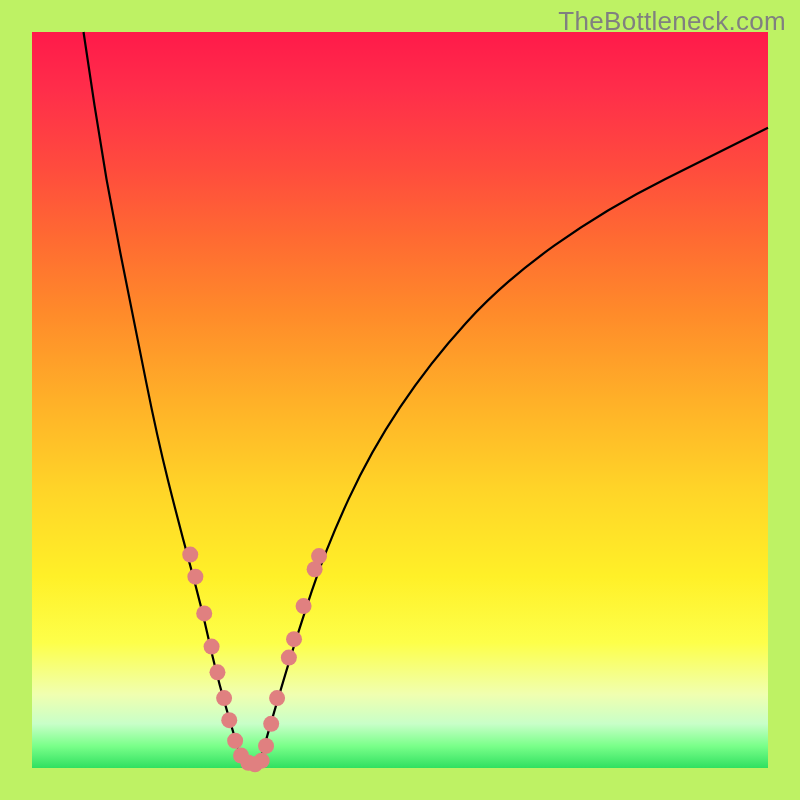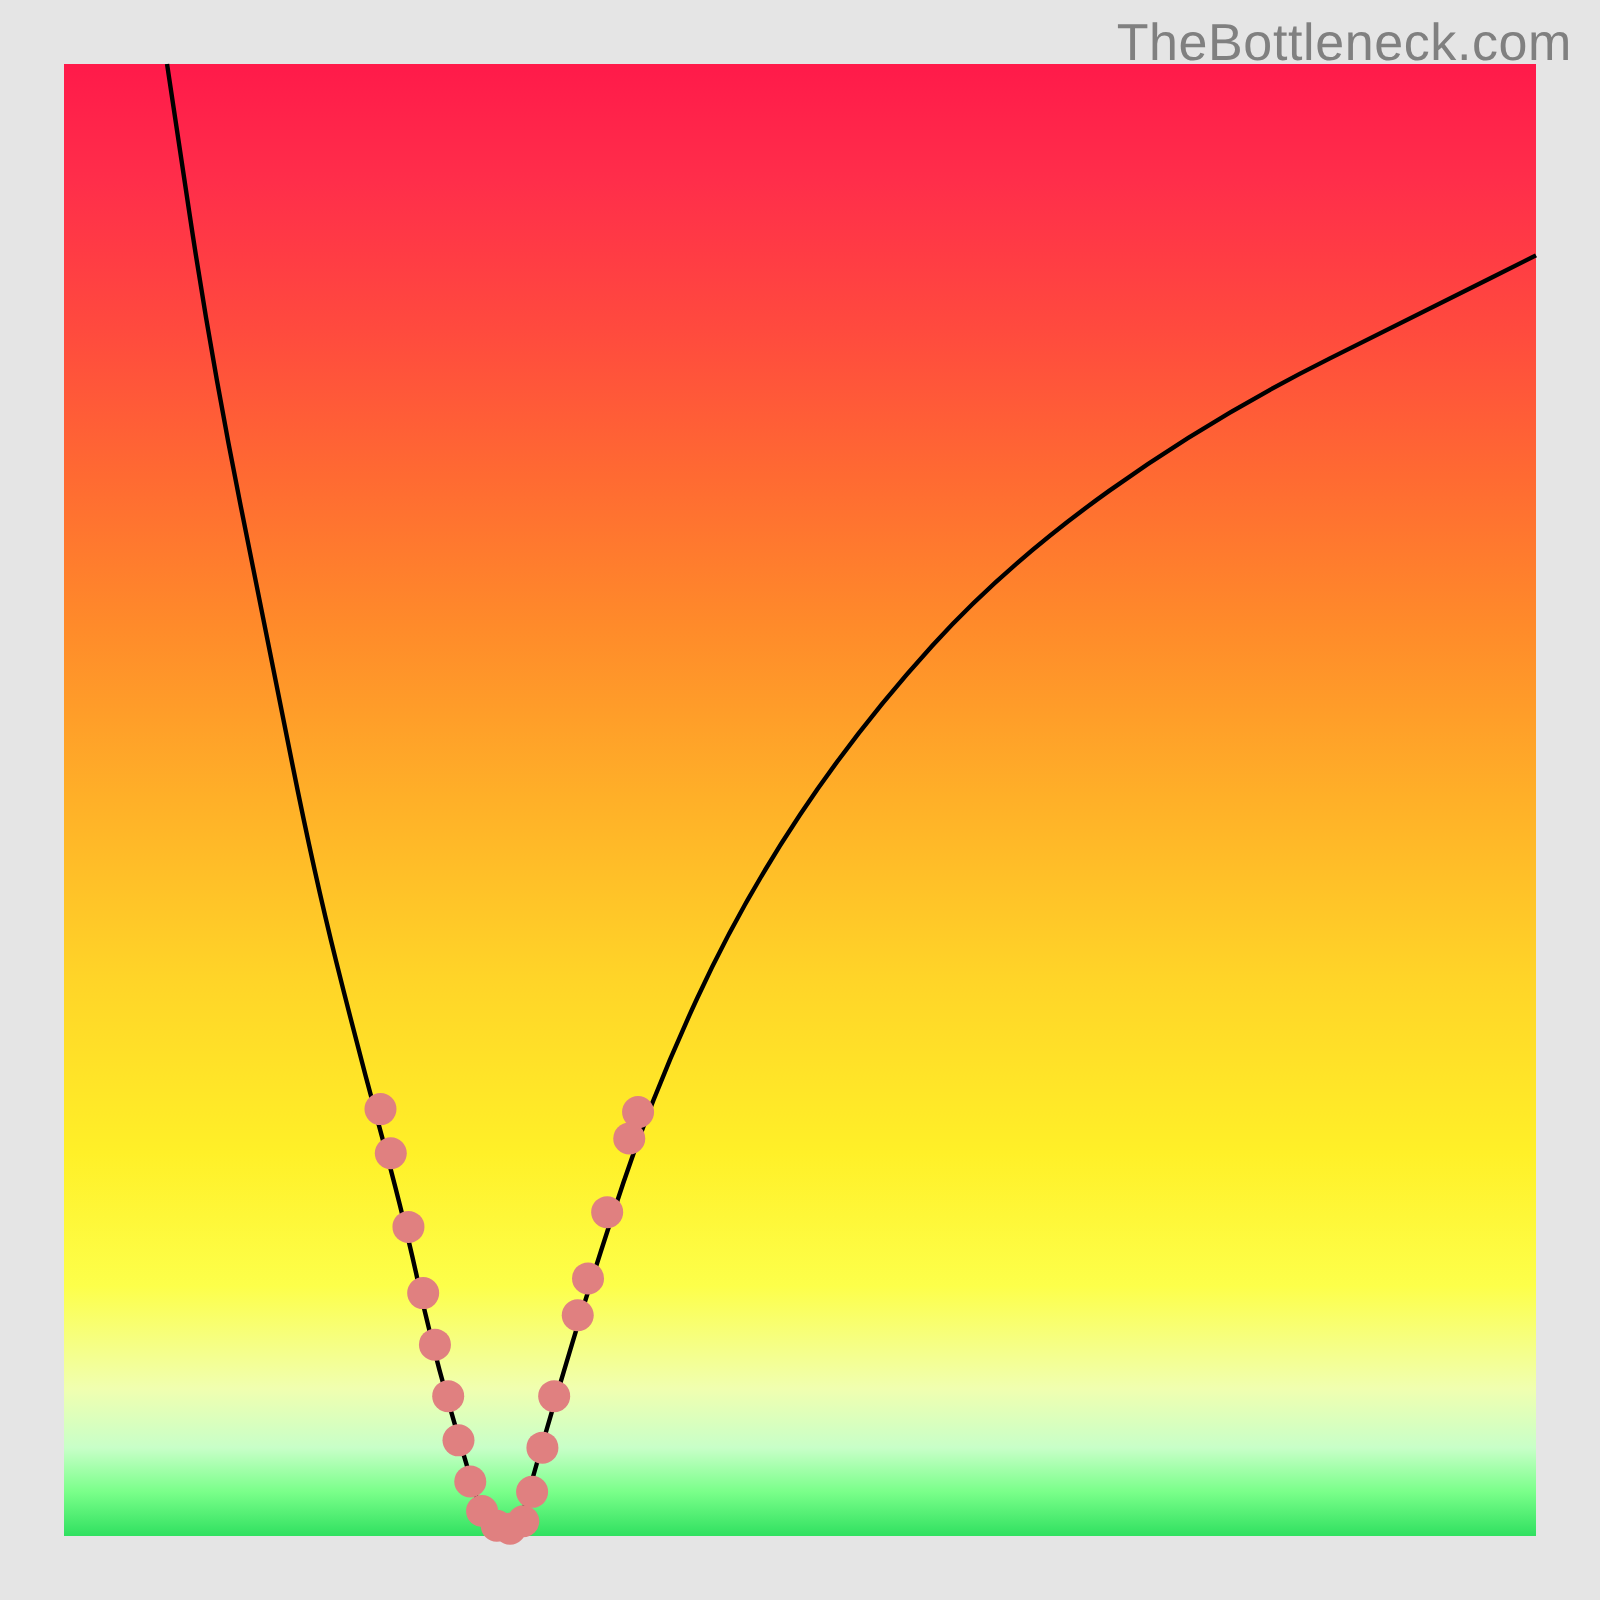--- a/index.html
+++ b/index.html
@@ -8,21 +8,21 @@
     width: 800px;
     height: 800px;
     overflow: hidden;
     background: #000;
     font-family: Arial, Helvetica, sans-serif;
   }
   .frame {
     position: relative;
     width: 800px;
     height: 800px;
-    background: #e5e5e5;
+    background: #bef264;
   }
   .plot {
     position: absolute;
     left: 32px;
     top: 32px;
     width: 736px;
     height: 736px;
     background: linear-gradient(to bottom,
       #ff1a4a 0%,
       #ff2e4a 8%,

